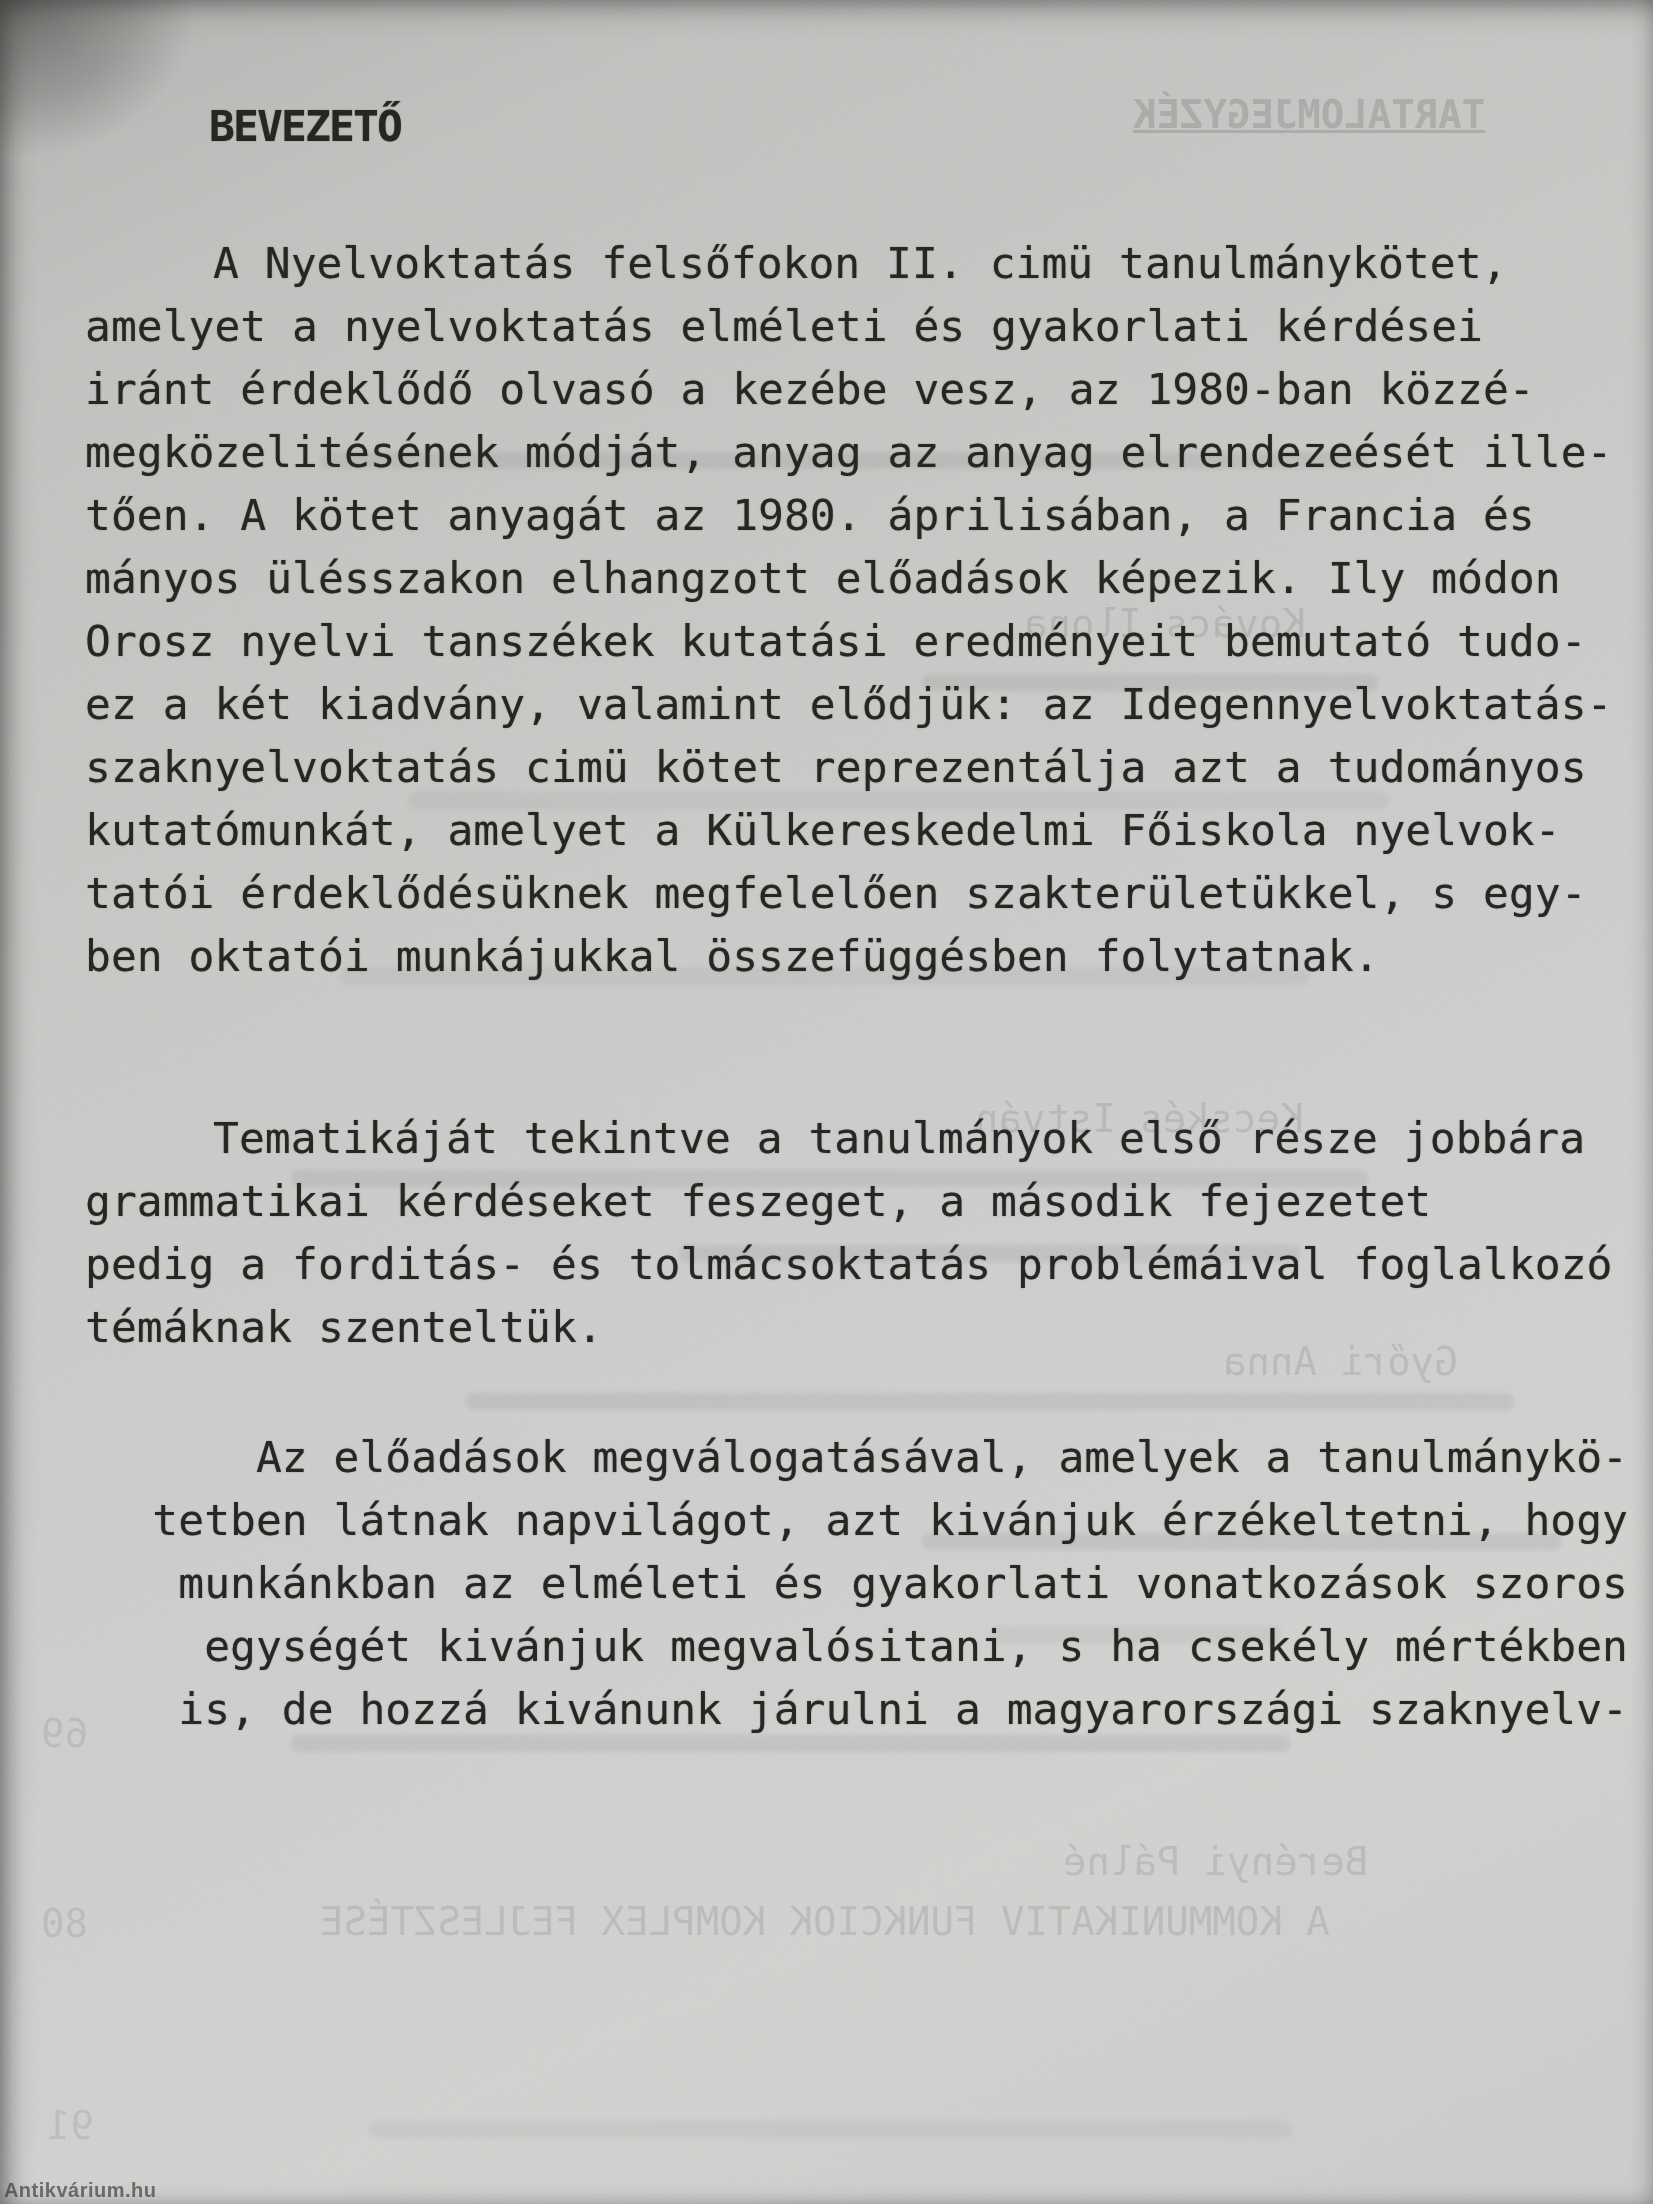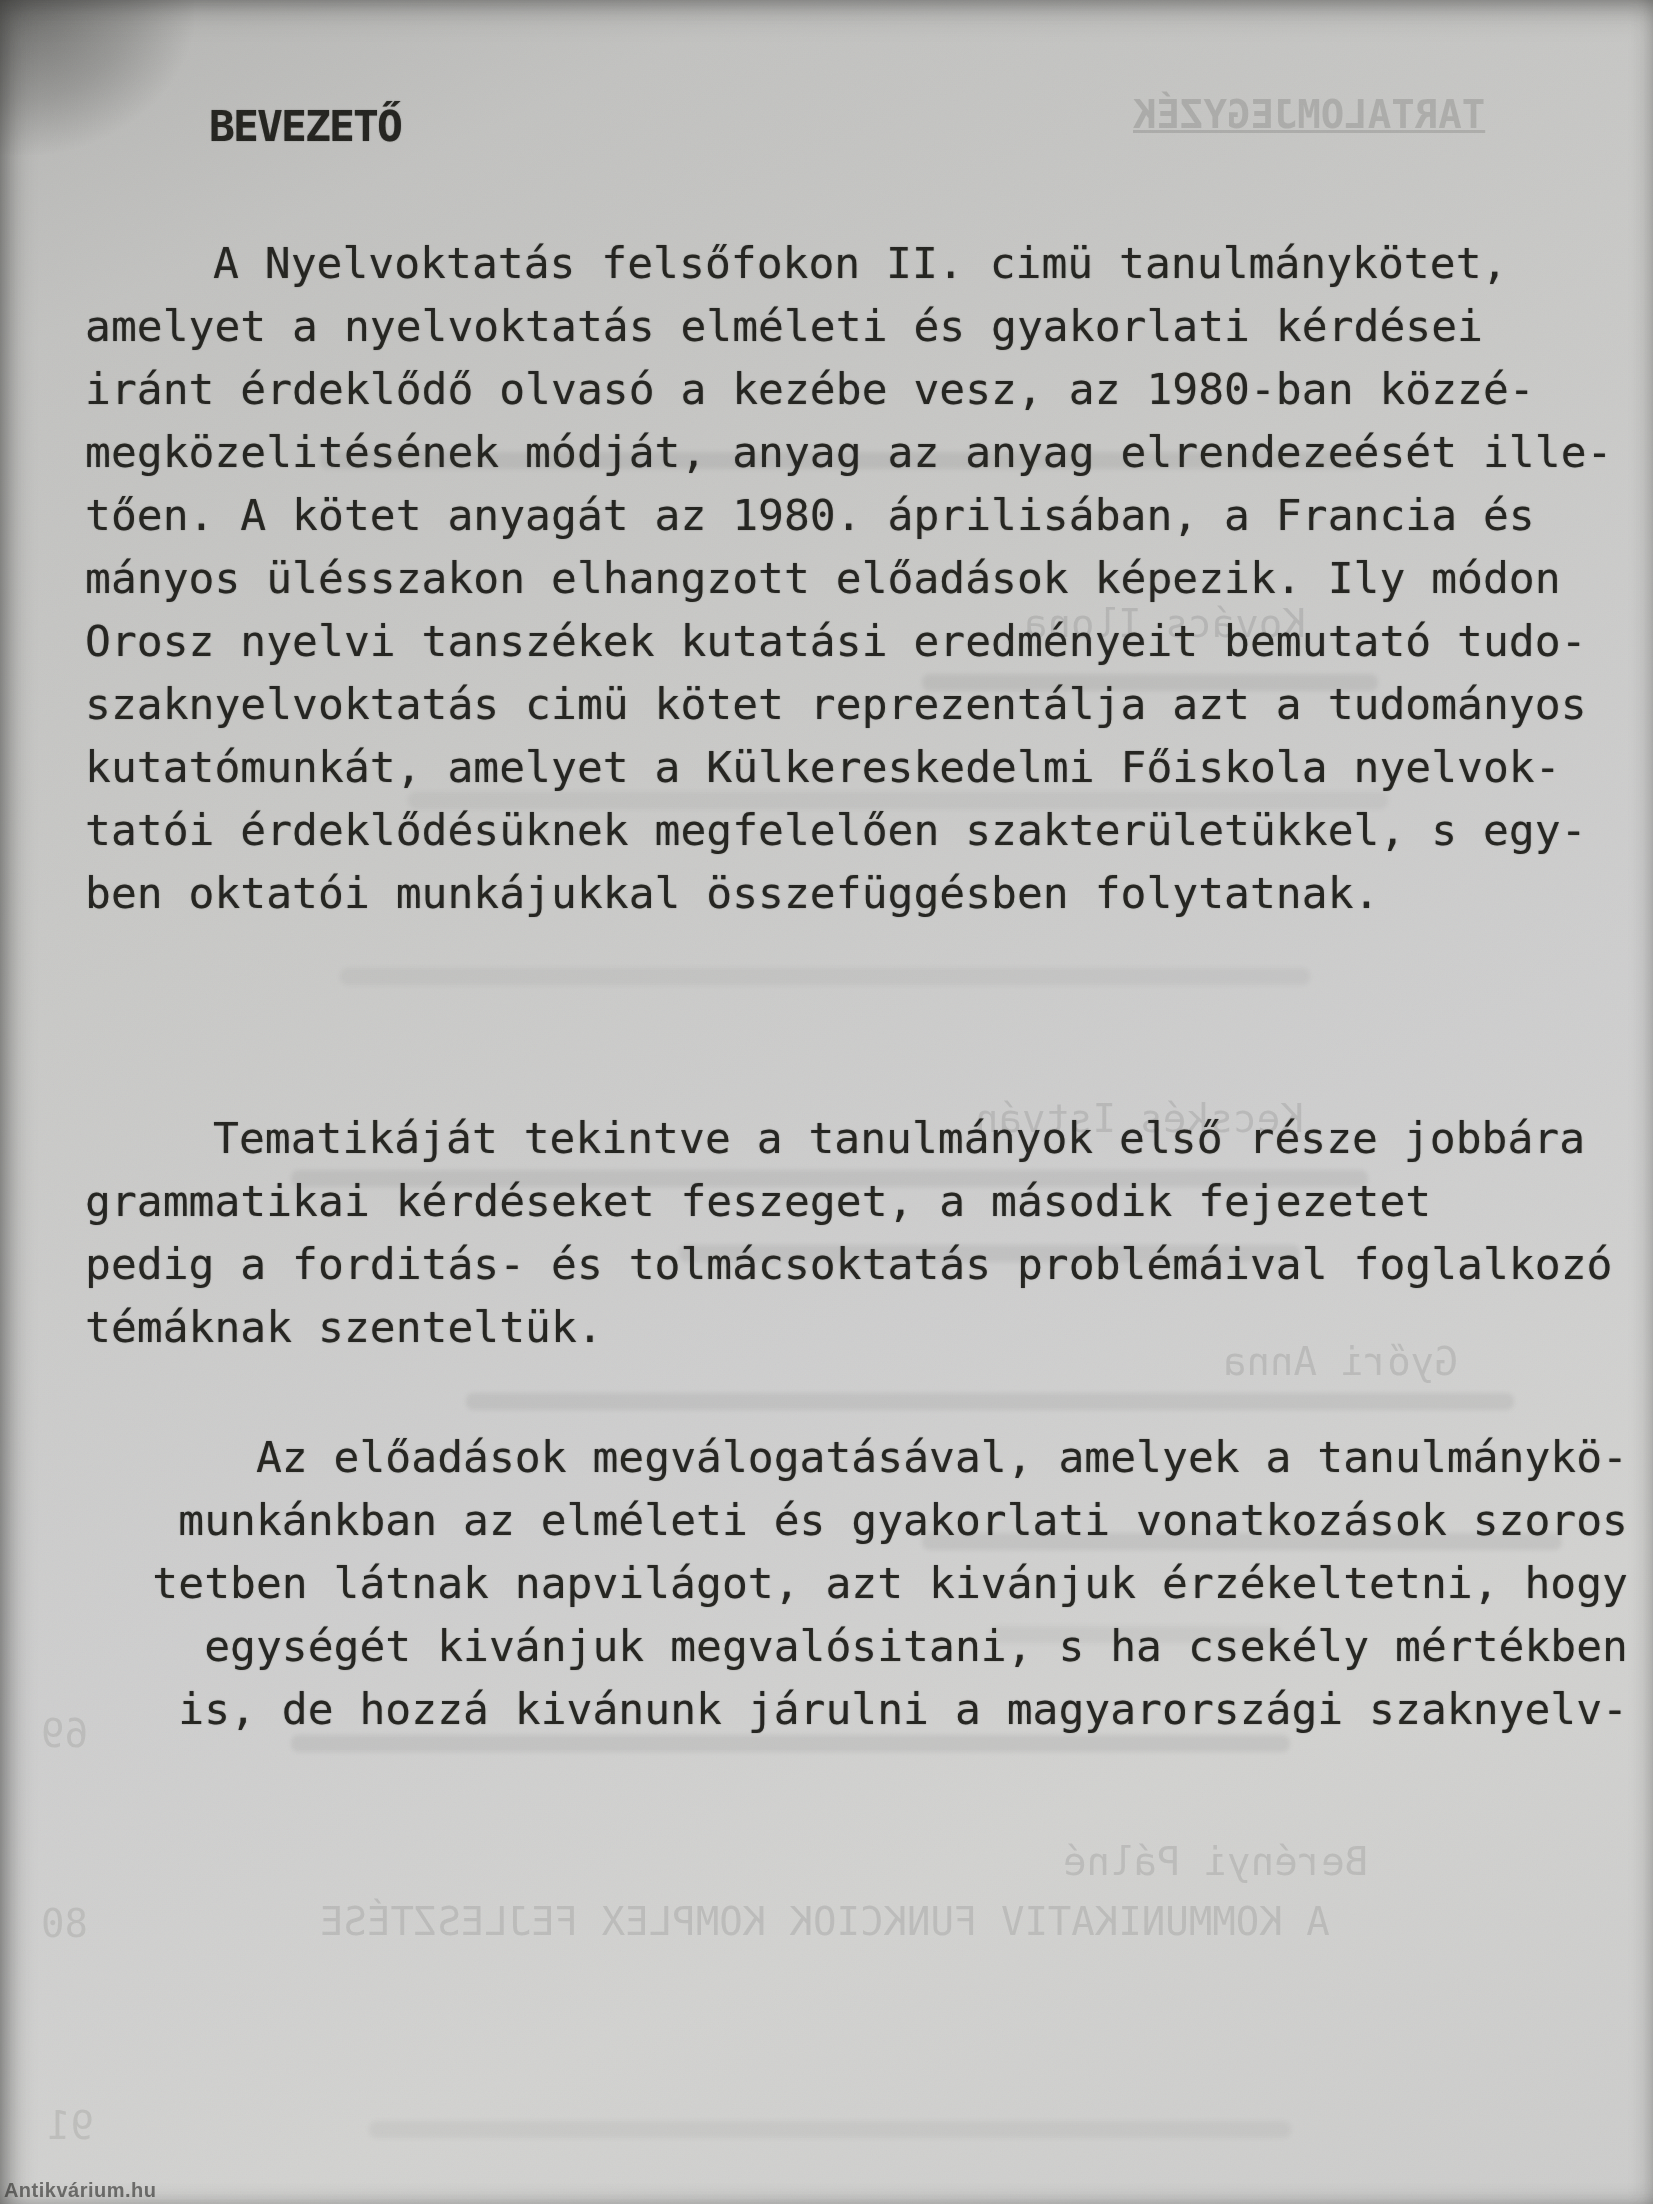--- a/index.html
+++ b/index.html
@@ -104,37 +104,38 @@
   <div id="doc-title" class="typed">BEVEZETŐ</div>
 
   <div class="para" id="para-1">
     <div class="line typed indent">A Nyelvoktatás felsőfokon II. cimü tanulmánykötet,</div>
     <div class="line typed">amelyet a nyelvoktatás elméleti és gyakorlati kérdései</div>
     <div class="line typed">iránt érdeklődő olvasó a kezébe vesz, az 1980-ban közzé-</div>
     <div class="line typed">megközelitésének módját, anyag az anyag elrendezeését ille-</div>
     <div class="line typed">tően. A kötet anyagát az 1980. áprilisában, a Francia és</div>
     <div class="line typed">mányos ülésszakon elhangzott előadások képezik. Ily módon</div>
     <div class="line typed">Orosz nyelvi tanszékek kutatási eredményeit bemutató tudo-</div>
+    <div class="line typed">ez a két kiadvány, valamint elődjük: az Idegennyelvoktatás-</div>
     <div class="line typed">szaknyelvoktatás cimü kötet reprezentálja azt a tudományos</div>
     <div class="line typed">kutatómunkát, amelyet a Külkereskedelmi Főiskola nyelvok-</div>
     <div class="line typed">tatói érdeklődésüknek megfelelően szakterületükkel, s egy-</div>
     <div class="line typed">ben oktatói munkájukkal összefüggésben folytatnak.</div>
   </div>
 
   <div class="para" id="para-2">
     <div class="line typed indent">Tematikáját tekintve a tanulmányok első része jobbára</div>
     <div class="line typed">grammatikai kérdéseket feszeget, a második fejezetet</div>
     <div class="line typed">pedig a forditás- és tolmácsoktatás problémáival foglalkozó</div>
     <div class="line typed">témáknak szenteltük.</div>
   </div>
 
   <div class="para" id="para-3">
     <div class="line typed indent">Az előadások megválogatásával, amelyek a tanulmánykö-</div>
+    <div class="line typed">tetben látnak napvilágot, azt kivánjuk érzékeltetni, hogy</div>
     <div class="line typed">munkánkban az elméleti és gyakorlati vonatkozások szoros</div>
-    <div class="line typed">tetben látnak napvilágot, azt kivánjuk érzékeltetni, hogy</div>
     <div class="line typed">egységét kivánjuk megvalósitani, s ha csekély mértékben</div>
     <div class="line typed">is, de hozzá kivánunk járulni a magyarországi szaknyelv-</div>
   </div>
 
 
   <div id="watermark">Antikvárium.hu</div>
 
   <svg class="noise" width="1654" height="2205" viewBox="0 0 1704 2272">
     <filter id="grain">
         <feTurbulence type="fractalNoise" baseFrequency="0.8" numOctaves="2" stitchTiles="stitch"></feTurbulence>

